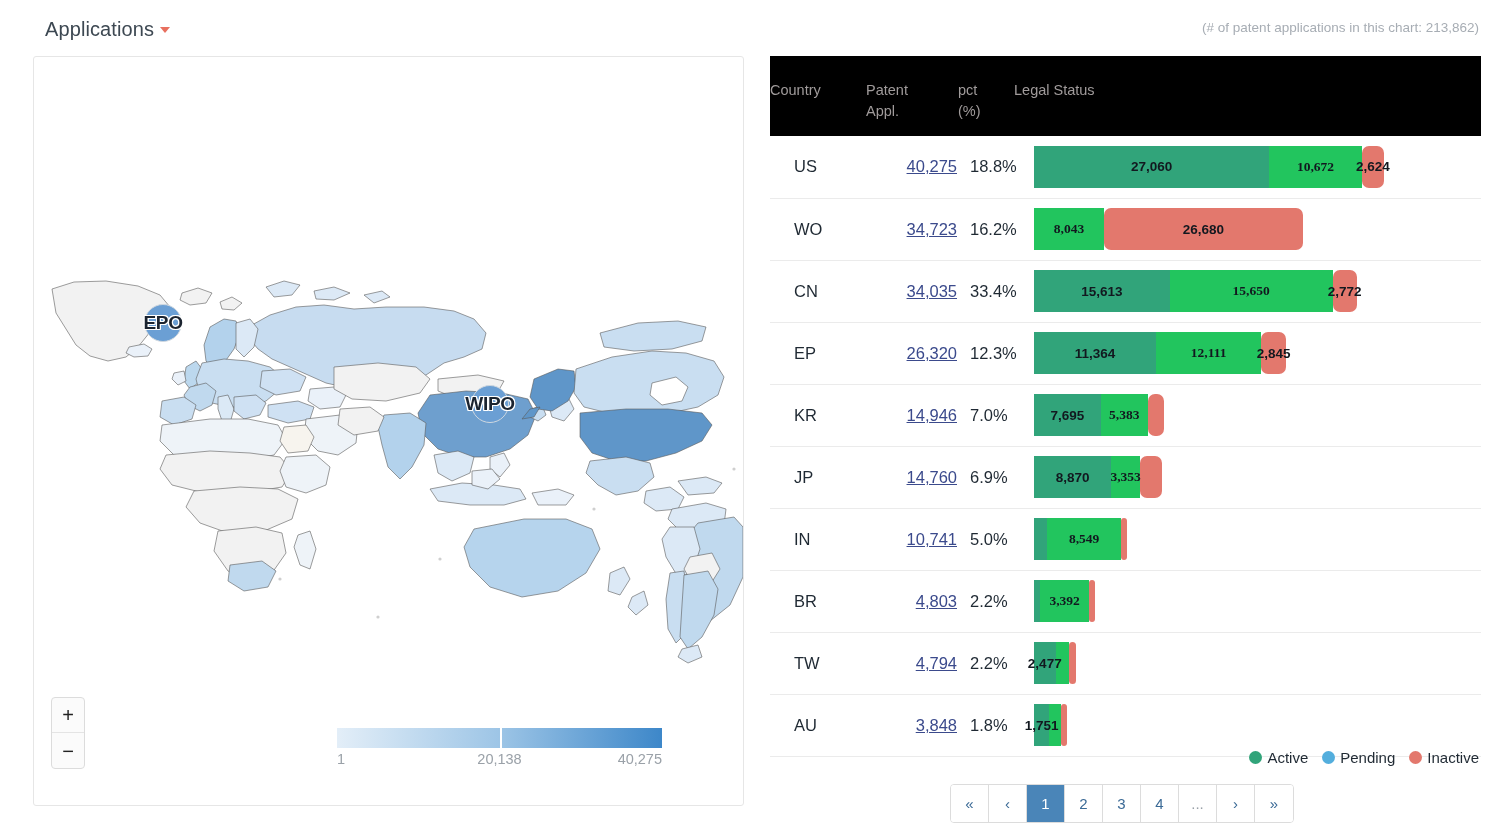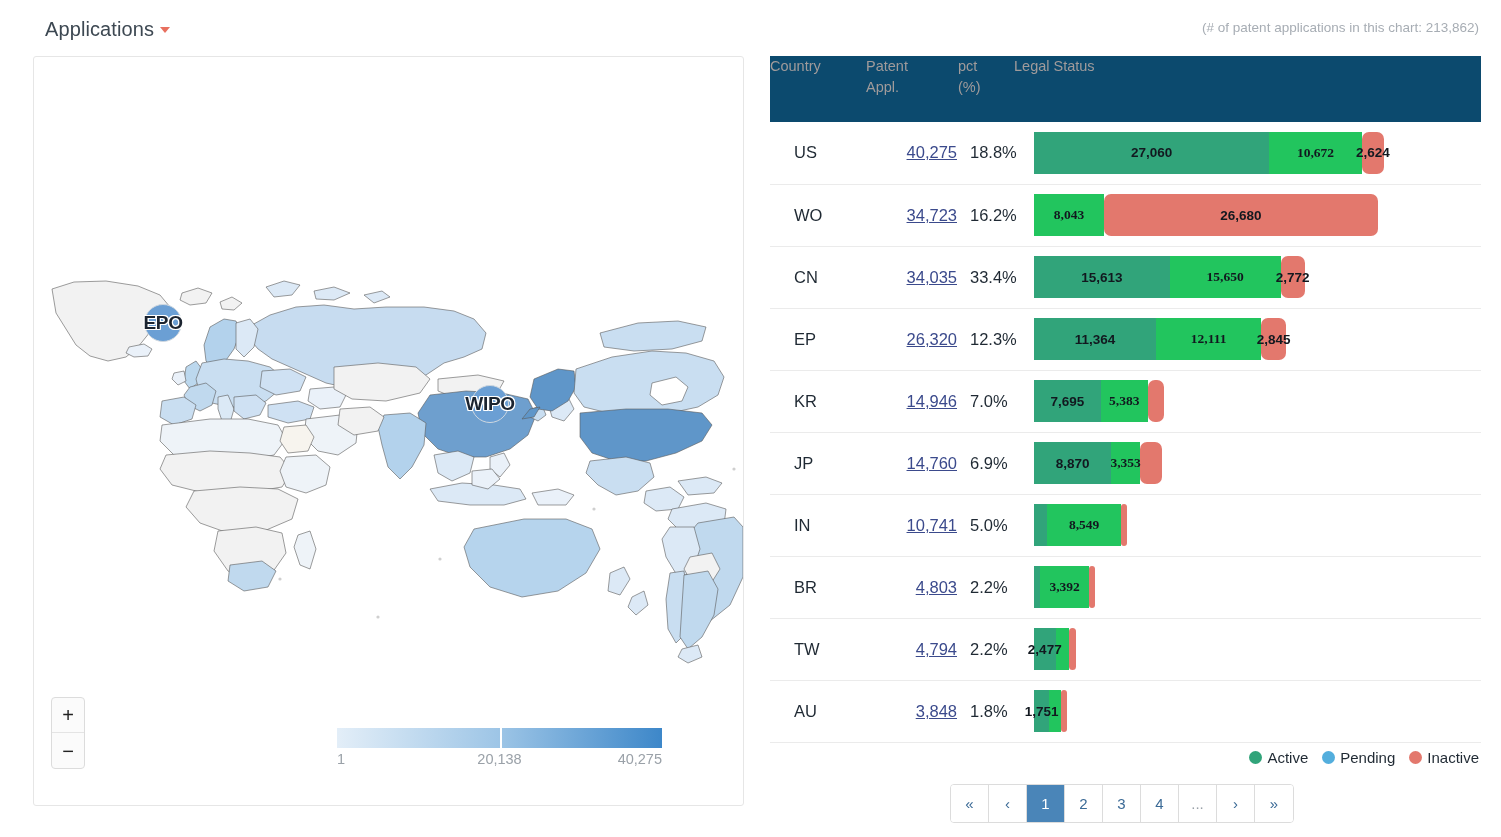--- a/index.html
+++ b/index.html
@@ -88,23 +88,23 @@
   .sl-min { left: 0; }
   .sl-mid { left: 50%; transform: translateX(-50%); }
   .sl-max { right: 0; }
 
   
   .table-wrap {
     position: absolute; left: 770px; top: 56px; width: 711px;
   }
   table.data { border-collapse: collapse; width: 100%; table-layout: fixed; }
   table.data thead th {
-    background: #0c4a6e; color: #a09b9b;
+    background: #000000; color: #a09b9b;
     font-size: 14.5px; font-weight: 400;
-    padding: 0 0 14px 0; vertical-align: top; text-align: left;
+    padding: 24px 0 14px 0; vertical-align: top; text-align: left;
     height: 66px;
     margin-left: 9px;
   }
   th.c-country { width: 96px; padding-left: 24px; }
   th.c-appl    { width: 92px; text-align: right; }
   th.c-pct     { width: 56px; padding-left: 12px; }
   th.c-legal   { padding-left: 20px; }
   th .two-line { display: block; line-height: 1.45; }
 
   table.data tbody td {
@@ -329,36 +329,36 @@
           </tr>
           <tr>
             <td class="c-country">WO</td>
             <td class="c-appl"><a>34,723</a></td>
             <td class="c-pct">16.2%</td>
             <td class="c-legal">
               <div class="stack">
                 <div class="seg pending" style="width: 69.8957px;">
                   <span class="lbl">8,043</span>
                 </div>
-                <div class="seg inactive" style="width: 274px;">
+                <div class="seg inactive" style="width: 199px;">
                   <span class="lbl">26,680</span>
                 </div>
               </div>
             </td>
           </tr>
           <tr>
             <td class="c-country">CN</td>
             <td class="c-appl"><a>34,035</a></td>
             <td class="c-pct">33.4%</td>
             <td class="c-legal">
               <div class="stack">
                 <div class="seg active" style="width: 135.681px;">
                   <span class="lbl">15,613</span>
                 </div>
-                <div class="seg pending" style="width: 111px;">
+                <div class="seg pending" style="width: 163px;">
                   <span class="lbl">15,650</span>
                 </div>
                 <div class="seg inactive" style="width: 24.0894px;">
                   <span class="lbl">2,772</span>
                 </div>
               </div>
             </td>
           </tr>
           <tr>
             <td class="c-country">EP</td>

